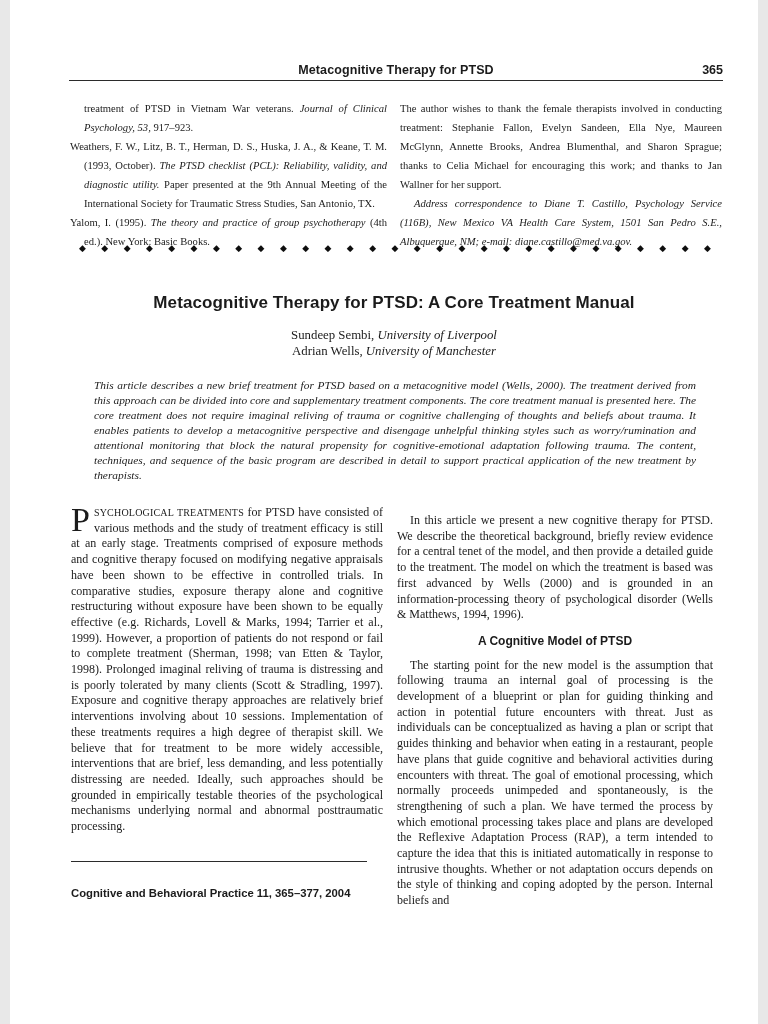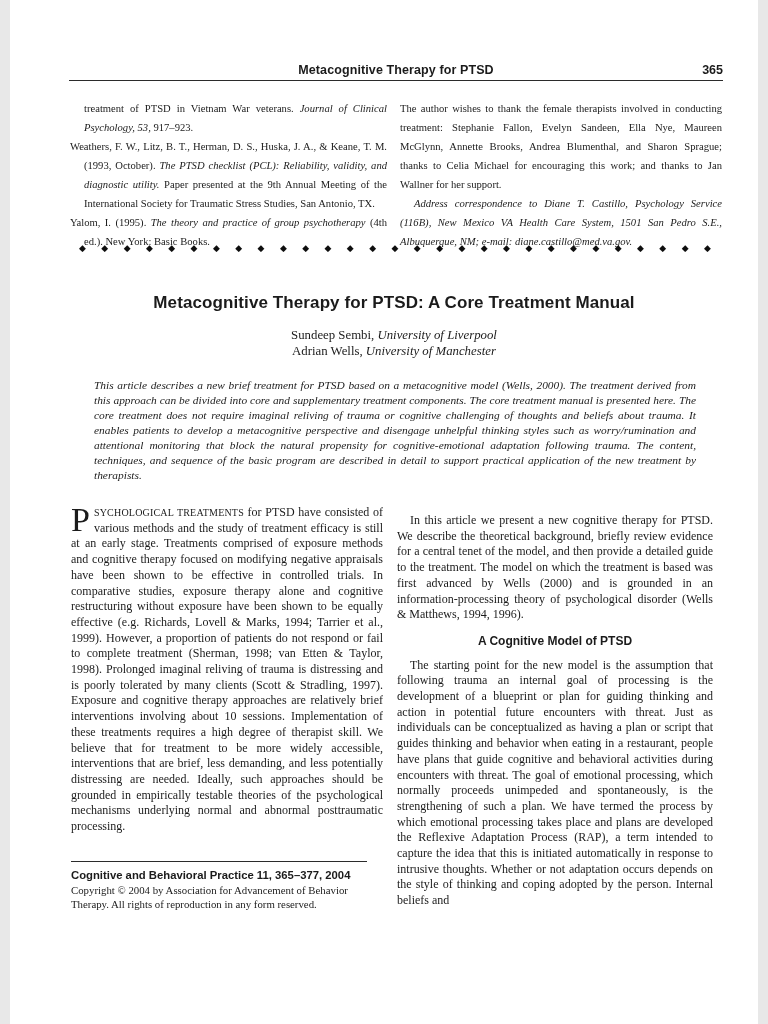--- a/index.html
+++ b/index.html
@@ -63,21 +63,21 @@
   .smallcaps{font-size:10px;letter-spacing:0.2px;}
   .p0{margin:0;}
   .p-indent{margin:8px;text-indent:13px;}
   .sec-head{
     text-align:center;font-family:"Liberation Sans","DejaVu Sans",sans-serif;
     font-weight:700;font-size:12px;margin:11px 0 8px 0;text-indent:0;
   }
   
   .footnote{
     position:absolute;left:61px;top:861px;width:296px;
-    border-top:1.5px solid #2b2b2b;padding-top:7px;
+    border-top:1.5px solid #2b2b2b;padding-top:25px;
     font-size:10.8px;line-height:13.8px;
   }
   .fn-journal{
     font-family:"Liberation Sans","DejaVu Sans",sans-serif;
     font-weight:700;font-size:11.3px;margin:0 0 1px 0;
   }
   .fn-line{margin:0;}
 </style>
 </head>
 <body>
@@ -116,16 +116,15 @@
   </div>
 
   <div class="col col-right">
     <p class="p-indent">In this article we present a new cognitive therapy for PTSD. We describe the theoretical background, briefly review evidence for a central tenet of the model, and then provide a detailed guide to the treatment. The model on which the treatment is based was first advanced by Wells (2000) and is grounded in an information-processing theory of psychological disorder (Wells &amp; Matthews, 1994, 1996).</p>
     <h2 class="sec-head">A Cognitive Model of PTSD</h2>
     <p class="p-indent">The starting point for the new model is the assumption that following trauma an internal goal of processing is the development of a blueprint or plan for guiding thinking and action in potential future encounters with threat. Just as individuals can be conceptualized as having a plan or script that guides thinking and behavior when eating in a restaurant, people have plans that guide cognitive and behavioral activities during encounters with threat. The goal of emotional processing, which normally proceeds unimpeded and spontaneously, is the strengthening of such a plan. We have termed the process by which emotional processing takes place and plans are developed the Reflexive Adaptation Process (RAP), a term intended to capture the idea that this is initiated automatically in response to intrusive thoughts. Whether or not adaptation occurs depends on the style of thinking and coping adopted by the person. Internal beliefs and</p>
   </div>
 
   <div class="footnote">
     <p class="fn-journal">Cognitive and Behavioral Practice 11, 365–377, 2004</p>
-    <p class="fn-line">Copyright © 2004 by Association for Advancement of Behavior Therapy. All rights of reproduction in any form reserved.</p>
   </div>
 
 </div>
 
 </body></html>

